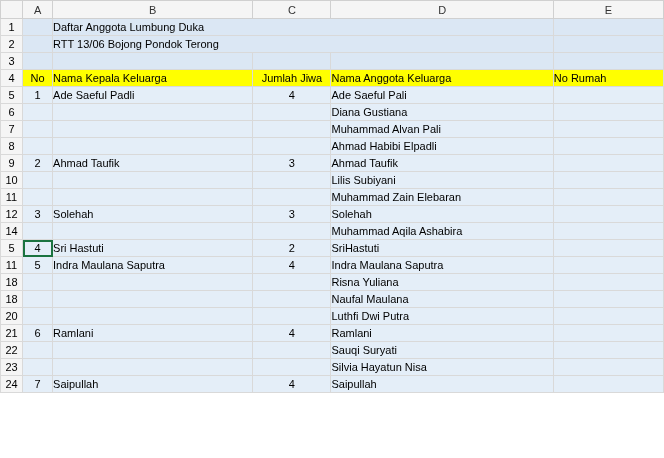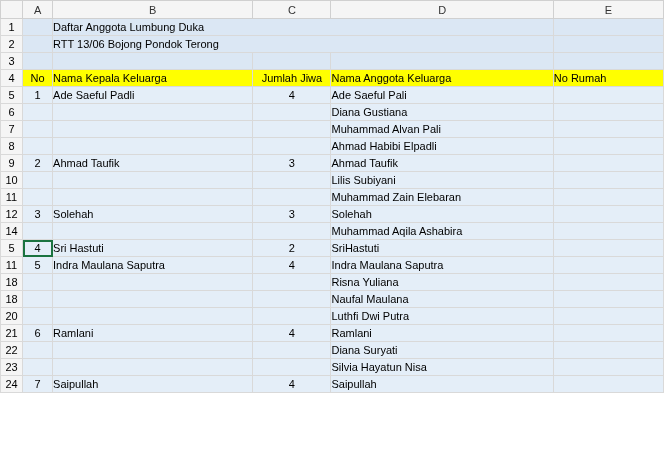--- a/index.html
+++ b/index.html
@@ -266,21 +266,21 @@
         <td class="lblue cell left">Ramlani</td>
         <td class="lblue cell center">4</td>
         <td class="lblue cell left">Ramlani</td>
         <td class="lblue cell left"></td>
       </tr>
       <tr>
         <td class="rownum">22</td>
         <td class="lblue cell center"></td>
         <td class="lblue cell left"></td>
         <td class="lblue cell center"></td>
-        <td class="lblue cell left">Diana Suryati</td>
+        <td class="lblue cell left">Sauqi Suryati</td>
         <td class="lblue cell left"></td>
       </tr>
       <tr>
         <td class="rownum">23</td>
         <td class="lblue cell center"></td>
         <td class="lblue cell left"></td>
         <td class="lblue cell center"></td>
         <td class="lblue cell left">Silvia Hayatun Nisa</td>
         <td class="lblue cell left"></td>
       </tr>

